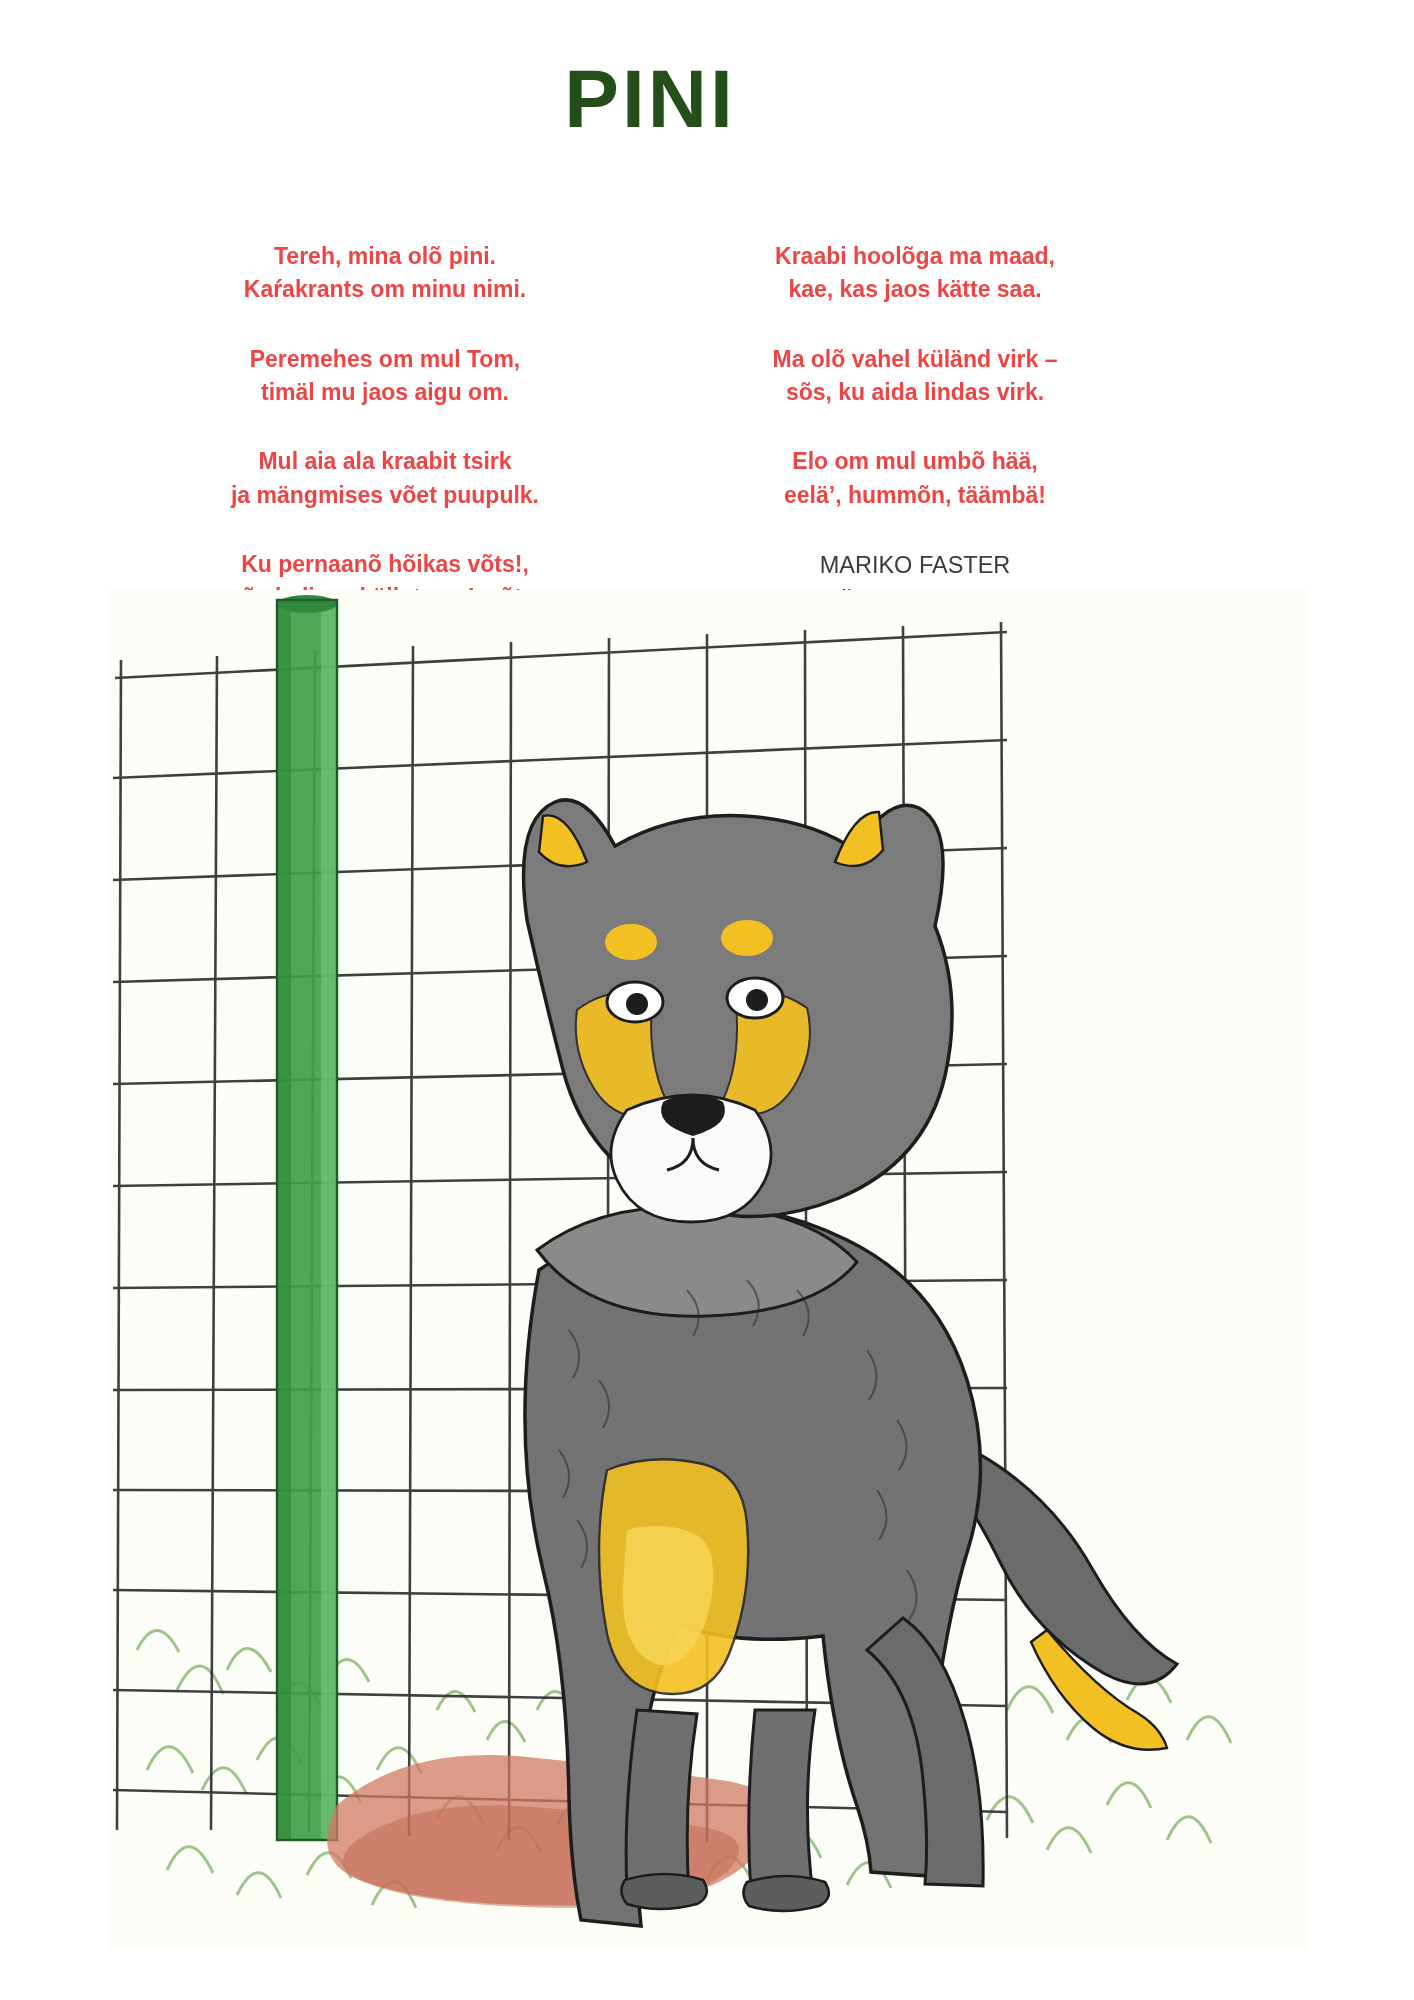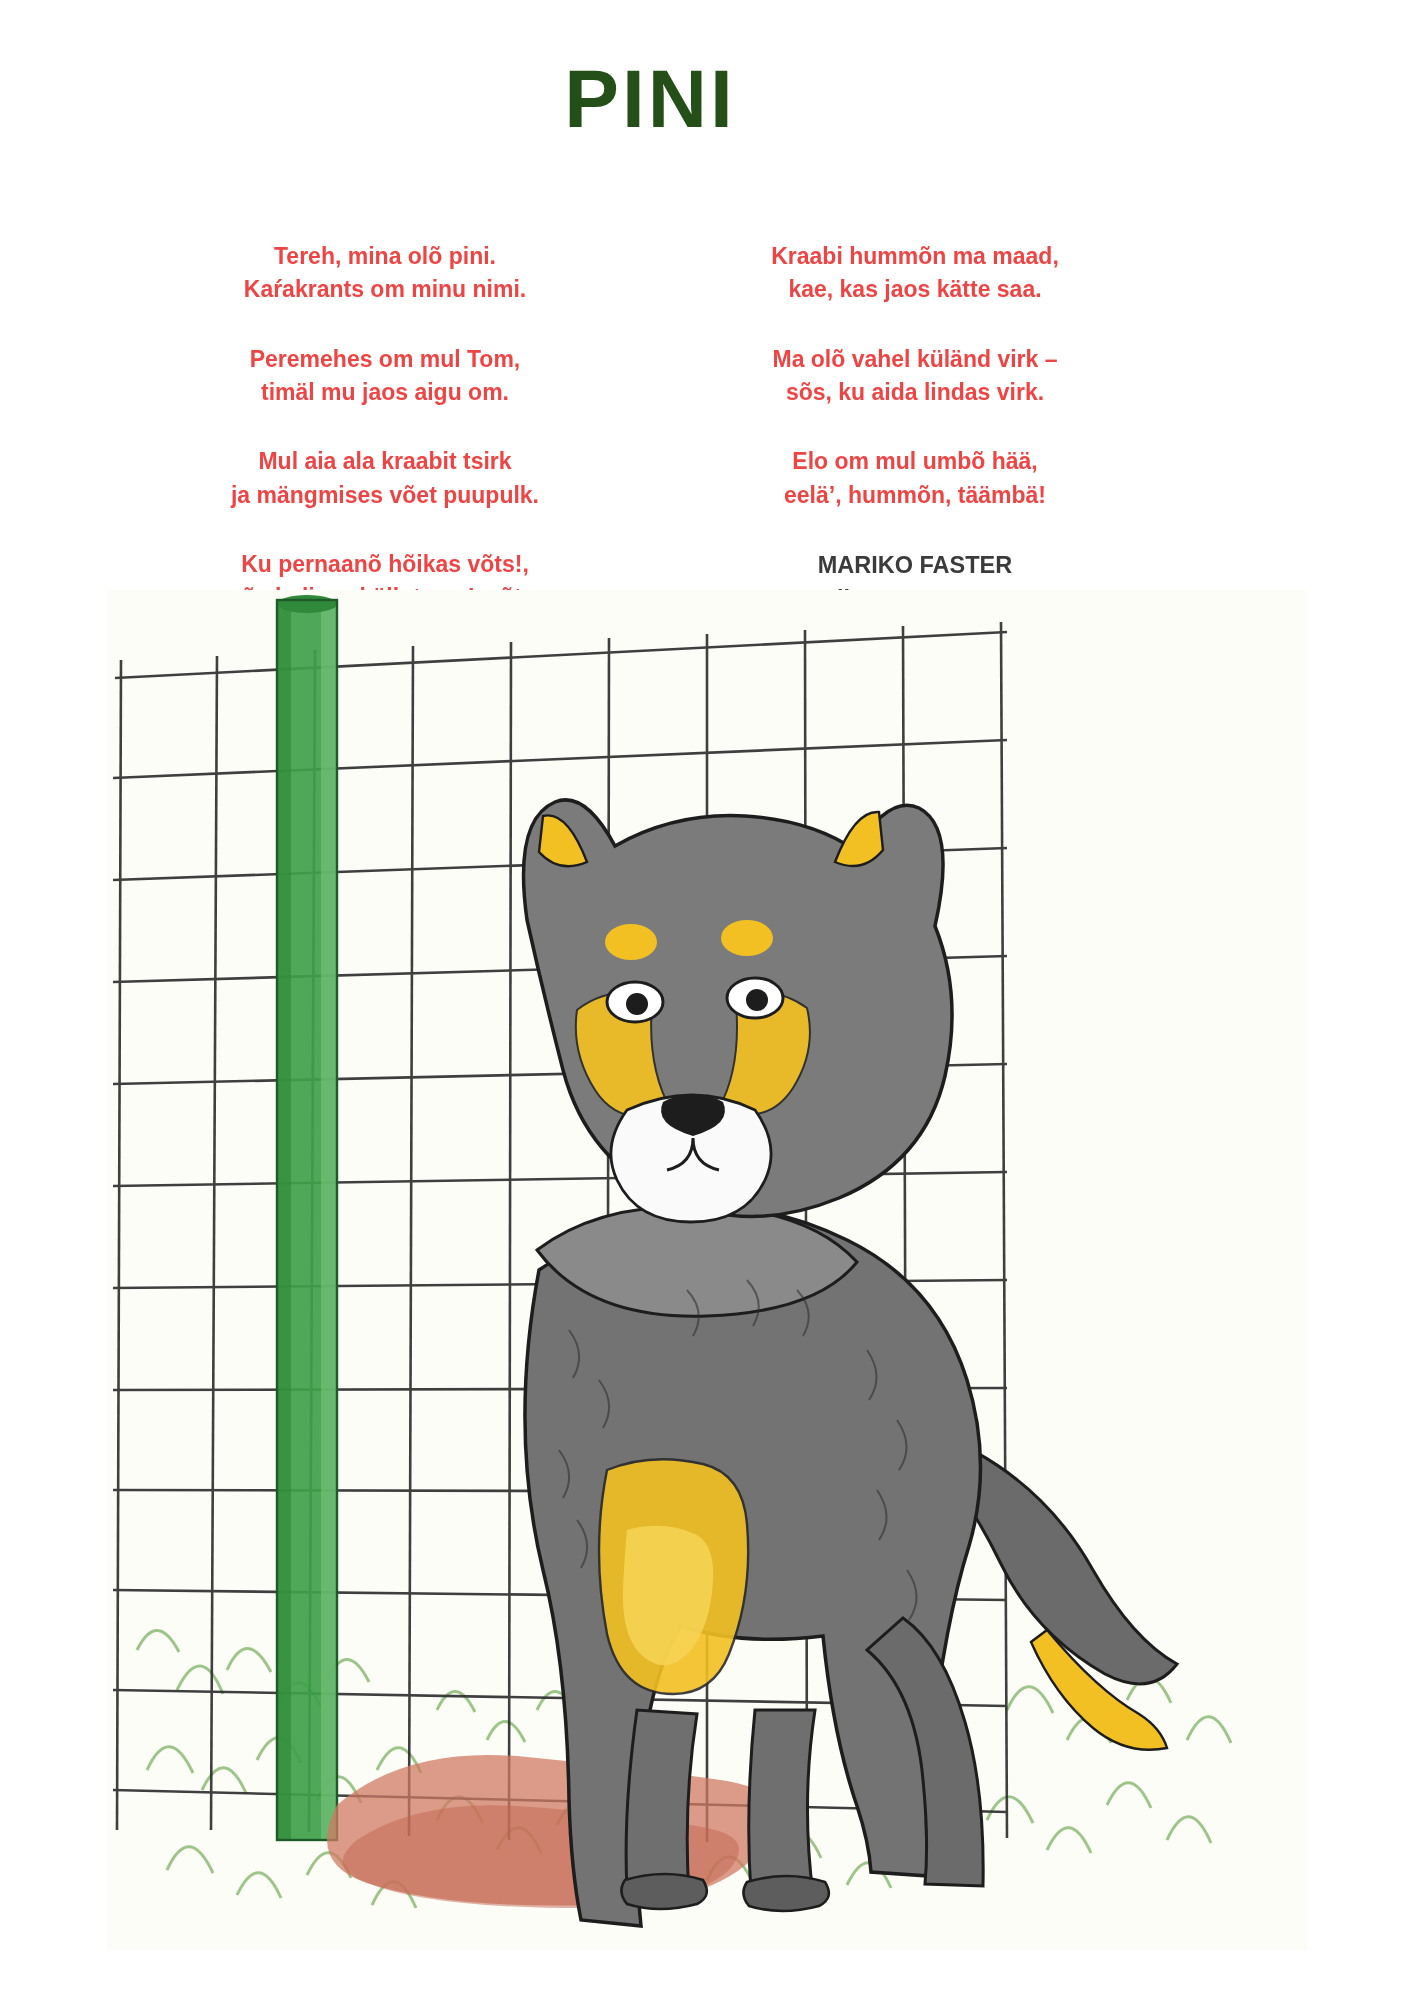--- a/index.html
+++ b/index.html
@@ -46,21 +46,21 @@
     font-size: 23px;
     line-height: 1.45;
     margin-bottom: 36px;
   }
   .stanza .line {
     display: block;
     white-space: nowrap;
   }
   .credits {
     color: #3b3b3b;
-    font-weight: bold;
+    font-weight: normal;
     font-size: 23.5px;
     line-height: 1.45;
     margin-top: 6px;
   }
   .credits .line {
     display: block;
   }
   .illustration {
     position: absolute;
     left: 107px;
@@ -95,21 +95,21 @@
         <span class="line">ja mängmises võet puupulk.</span>
       </div>
       <div class="stanza">
         <span class="line">Ku pernaanõ hõikas võts!,</span>
         <span class="line">sõs helises külh terve’ mõts.</span>
       </div>
     </div>
 
     <div class="col">
       <div class="stanza">
-        <span class="line">Kraabi hummõn ma maad,</span>
+        <span class="line">Kraabi hoolõga ma maad,</span>
         <span class="line">kae, kas jaos kätte saa.</span>
       </div>
       <div class="stanza">
         <span class="line">Ma olõ vahel küländ virk –</span>
         <span class="line">sõs, ku aida lindas virk.</span>
       </div>
       <div class="stanza">
         <span class="line">Elo om mul umbõ hää,</span>
         <span class="line">eelä’, hummõn, täämbä!</span>
       </div>

